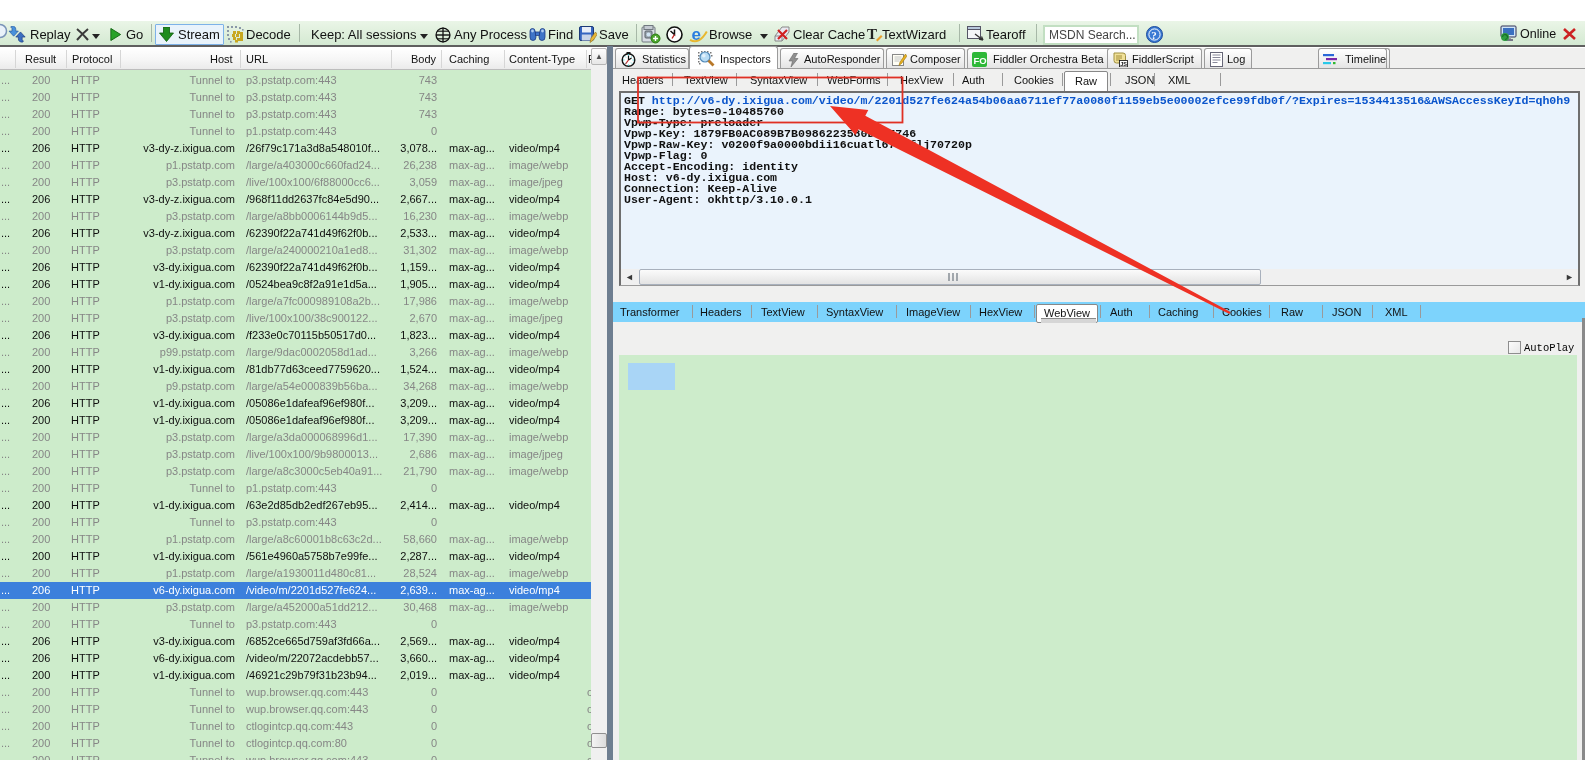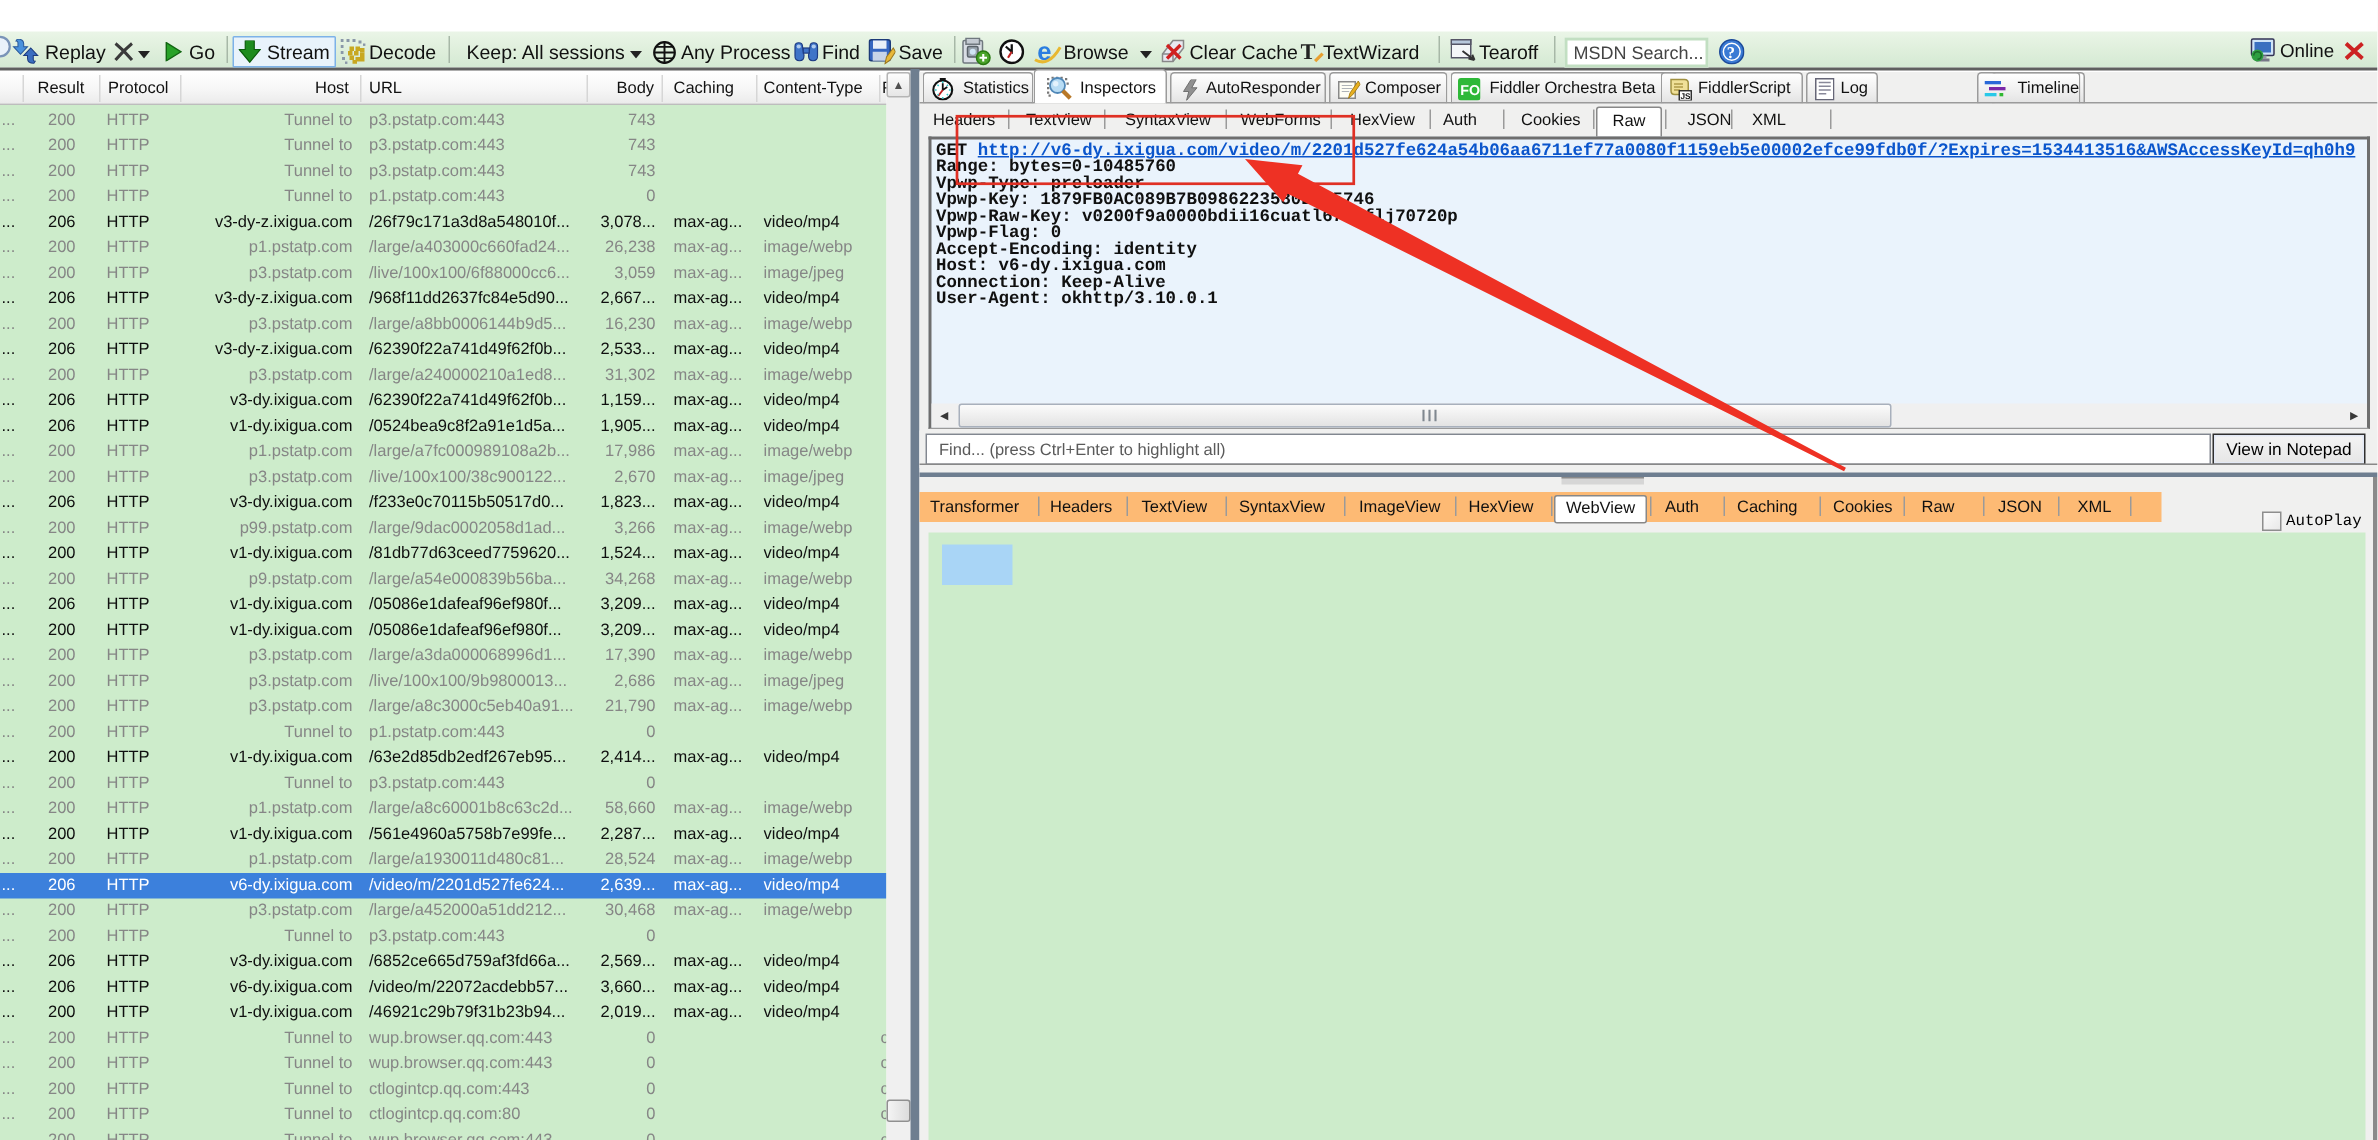--- a/index.html
+++ b/index.html
@@ -47,34 +47,34 @@
 #maintabline{position:absolute;left:613px;top:68px;width:972px;height:1px;background:#9b9b9b}
 
 #subtabs{position:absolute;left:613px;top:69px;width:972px;height:21px;font-size:11px;color:#111}
 #subtabs .st{position:absolute;top:5px}
 #subtabs .ssep{position:absolute;top:4px;width:1px;height:13px;background:#9a9a9a}
 #rawtab{position:absolute;left:451px;top:2px;width:44px;height:21px;background:#fff;border:1px solid #888;border-radius:2px 2px 0 0;text-align:center;padding-top:3px}
 #webviewtab{position:absolute;left:423px;top:2px;width:62px;height:19px;background:#fff;border:1px solid #888;border-radius:2px;text-align:center;padding-top:2px}
 
 #rawbox{position:absolute;left:619px;top:91px;width:961px;height:195px;background:#eaf3fc;border:2px solid #6e6e6e;border-bottom:1px solid #9a9a9a}
 #rawtext{position:absolute;left:3px;top:2px;font-family:"Liberation Mono",monospace;font-size:11.6px;font-weight:bold;line-height:11px;color:#101010;white-space:pre}
-#rawtext a{color:#0a55cc;text-decoration:underline}
+#rawtext a{color:#0a55cc;}
 
 #hscroll{position:absolute;left:0px;top:176px;width:957px;height:16px;background:#f0f0f0}
 #hthumb{position:absolute;left:18px;top:0px;width:622px;height:16px;background:linear-gradient(#fbfbfb,#e3e3e3);border:1px solid #a8b0bc;border-radius:2px}
 .sarrow{position:absolute;top:0;width:17px;height:16px;color:#383838;font-size:9px;text-align:center;line-height:16px}
 
 #findbar{position:absolute;left:613px;top:287px;width:972px;height:25px;background:#f0f0ef}
 #findbox{position:absolute;left:4px;top:2px;width:857px;height:21px;background:#fff;border:1px solid #828790;font-size:11px;color:#5a5a5a;padding:4px 0 0 8px}
 #notepadbtn{position:absolute;left:862px;top:2px;width:102px;height:21px;background:linear-gradient(#f4f4f4,#e6e6e6);border:1px solid #2f2f2f;box-shadow:inset 0 0 0 1px #e3e9f5;font-size:11.5px;color:#000;text-align:center;padding-top:4px}
 
 #hsplit{position:absolute;left:613px;top:315px;width:972px;height:3px;background:#6e7e90}
 #findline{position:absolute;left:613px;top:308.5px;width:972px;height:1.5px;background:#888}
 #splitgrip{position:absolute;left:1041px;top:318px;width:55px;height:5px;background:#d6d6d6;border-top:1.5px solid #8a8a8a;z-index:5}
-#bottabs{position:absolute;left:613px;top:328px;width:828px;height:20px;background:#fdba74;font-size:11px;color:#111}
+#bottabs{position:absolute;left:613px;top:302px;width:972px;height:20px;background:#7dd3fc;font-size:11px;color:#111}
 #bottabs .st{position:absolute;top:4px}
 #bottabs .ssep{position:absolute;top:3px;width:1px;height:13px;background:#9a9a9a}
 #vpbar{position:absolute;left:613px;top:338px;width:972px;height:17px;background:#f0f0ef;font-size:12px;color:#000}
 #greenarea{position:absolute;left:619px;top:355px;width:958px;height:405px;background:#cdeccb}
 #bluerect{position:absolute;left:628px;top:363px;width:47px;height:27px;background:#a9d5f6}
 #rightedge{position:absolute;left:1582px;top:318px;width:3px;height:442px;background:#8a8a8a}
 
 #autoplay{position:absolute;left:1508px;top:341px;width:13px;height:13px;background:linear-gradient(135deg,#fcfcfc,#e8e8e8);border:1px solid #8e8e8e}
 #autoplaylbl{position:absolute;left:1524px;top:342px;font-family:"Liberation Mono",monospace;font-size:10.5px;color:#000}
 .icon{position:absolute}
@@ -767,24 +767,20 @@
 <div id="hscroll">
  <div class="sarrow" style="left:0">◄</div>
  <div class="sarrow" style="right:0">►</div>
  <div id="hthumb"></div>
  <svg style="position:absolute;left:327px;top:4px" width="12" height="8" viewBox="0 0 12 8">
           <path d="M1 0 L1 8 M5 0 L5 8 M9 0 L9 8" stroke="#808890" stroke-width="1.4"></path>
         </svg>
 </div>
 </div>
 
-<div id="findbar">
- <div id="findbox">Find... (press Ctrl+Enter to highlight all)</div>
- <div id="notepadbtn">View in Notepad</div>
-</div>
 
 <div id="hsplit"></div>
 <div id="findline"></div>
 <div id="splitgrip"></div>
 <div id="bottabs">
  <span class="st" style="left:7px">Transformer</span>
  <span class="st" style="left:87px">Headers</span>
  <span class="st" style="left:148px">TextView</span>
  <span class="st" style="left:213px">SyntaxView</span>
  <span class="st" style="left:293px">ImageView</span>

